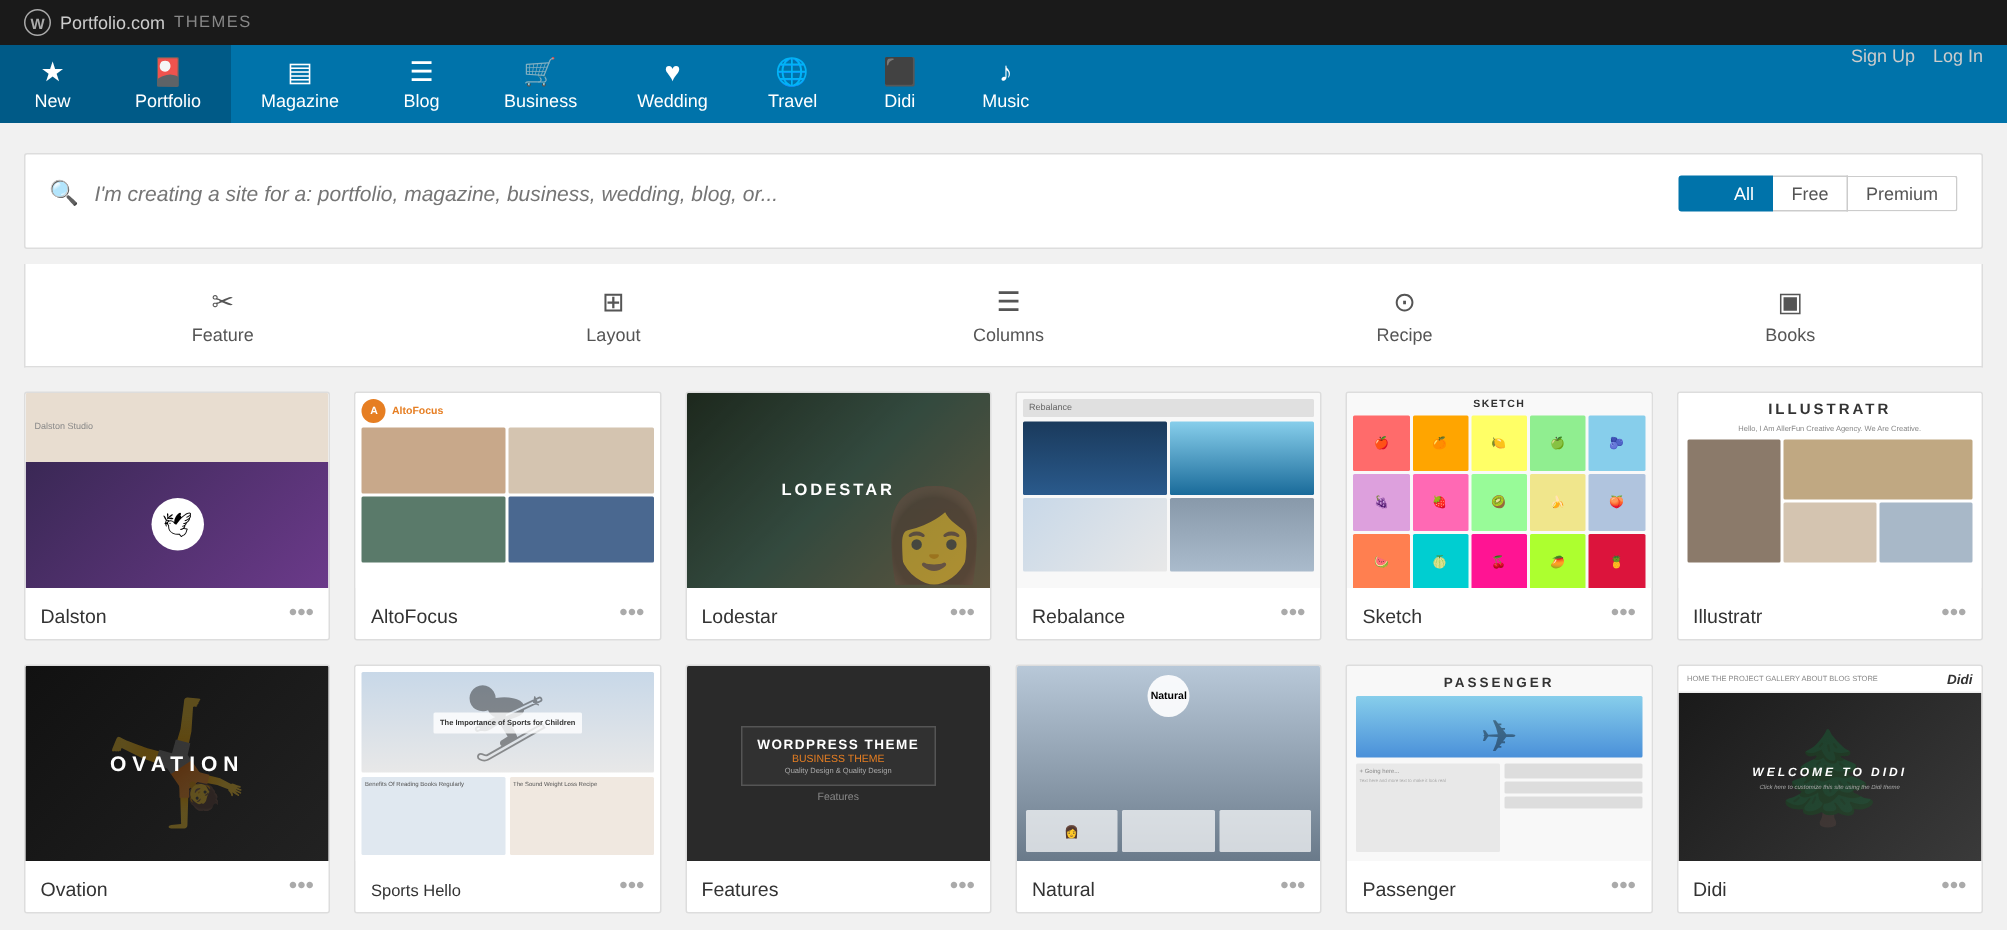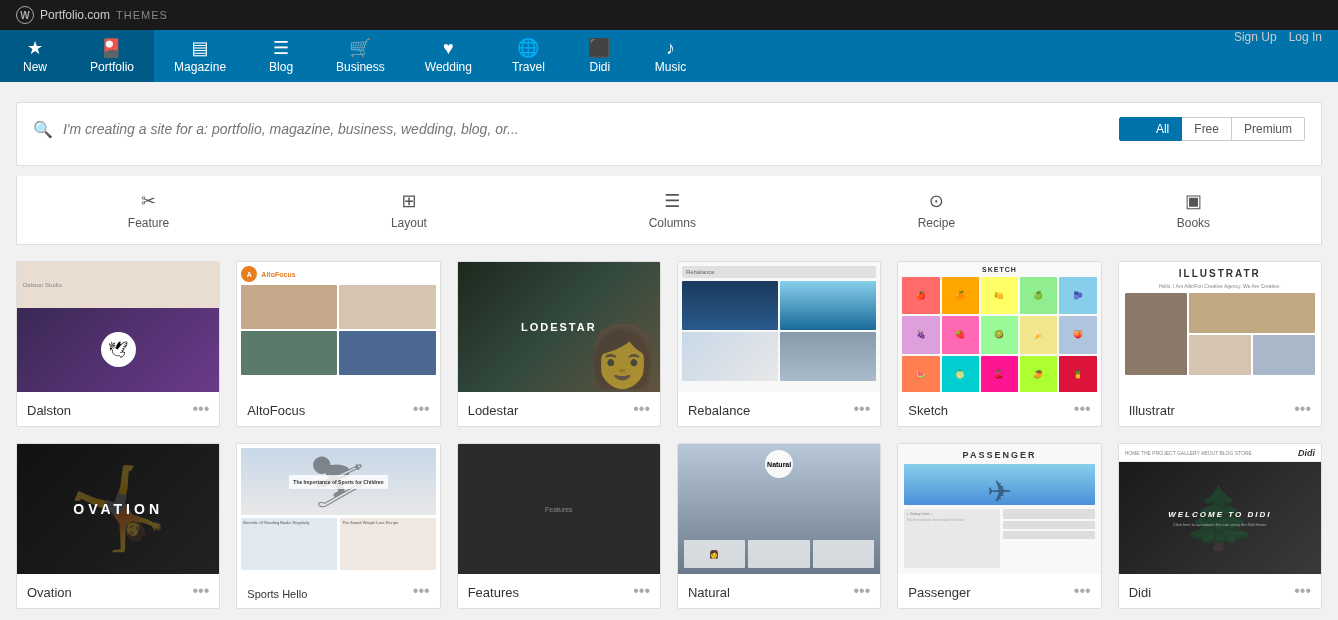--- a/index.html
+++ b/index.html
@@ -396,20 +396,25 @@
         </div>
       </div>
       <div class="theme-footer" style="font-size:11px;">
         <span style="font-size:11px;">Sports Hello</span>
         <span class="theme-more">•••</span>
       </div>
     </div>
 
     <div class="theme-card">
       <div class="theme-thumbnail" style="background:#2a2a2a;display:flex;flex-direction:column;align-items:center;justify-content:center;gap:4px;">
+        <div style="background:rgba(50,50,50,0.9);border:1px solid #555;padding:6px 10px;text-align:center;">
+          <div style="color:#fff;font-size:9px;font-weight:bold;letter-spacing:1px;">WORDPRESS THEME</div>
+          <div style="color:#e67e22;font-size:7px;margin-top:2px;">BUSINESS THEME</div>
+          <div style="color:#aaa;font-size:5px;margin-top:1px;">Quality Design &amp; Quality Design</div>
+        </div>
         <div style="color:#888;font-size:7px;">Features</div>
       </div>
       <div class="theme-footer">
         <span>Features</span>
         <span class="theme-more">•••</span>
       </div>
     </div>
 
     <div class="theme-card">
       <div class="theme-thumbnail" style="background:linear-gradient(180deg,#b8c8d8,#6a7a8a);display:flex;flex-direction:column;align-items:center;padding:6px;position:relative;overflow:hidden;">

